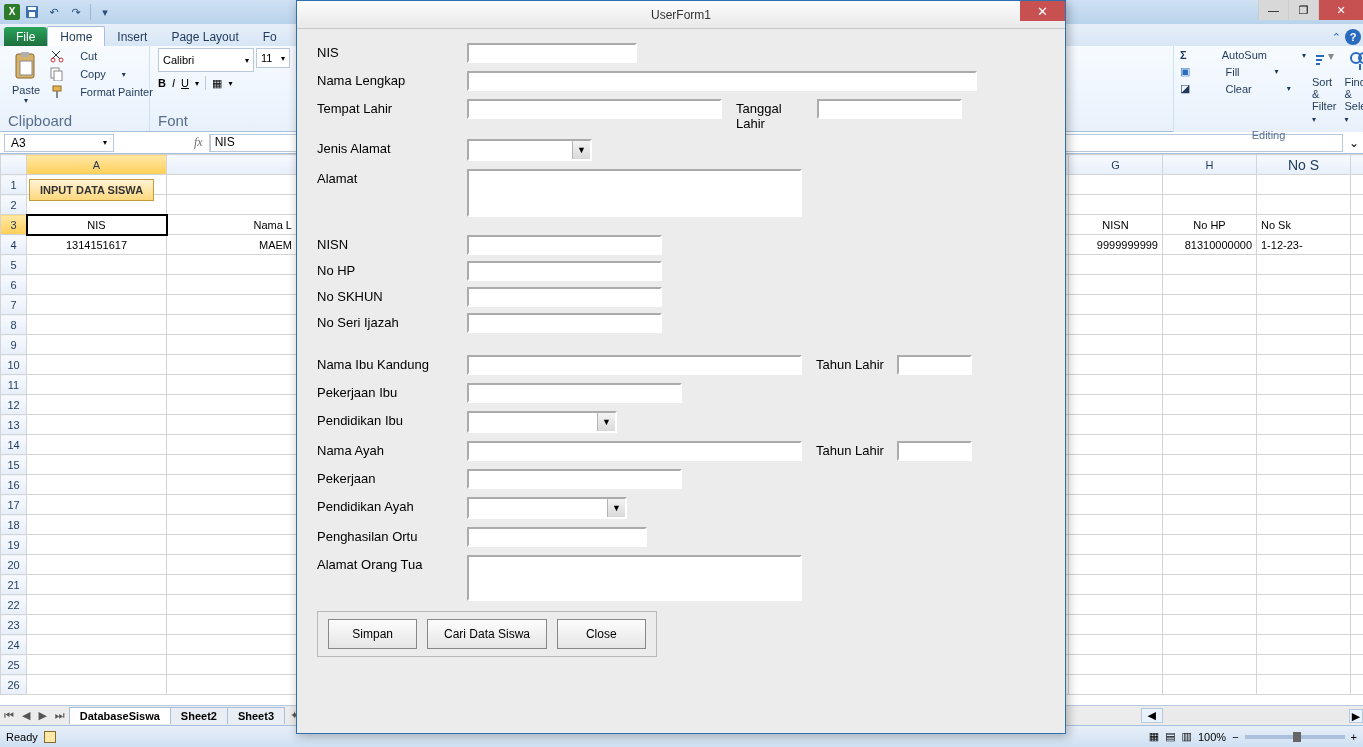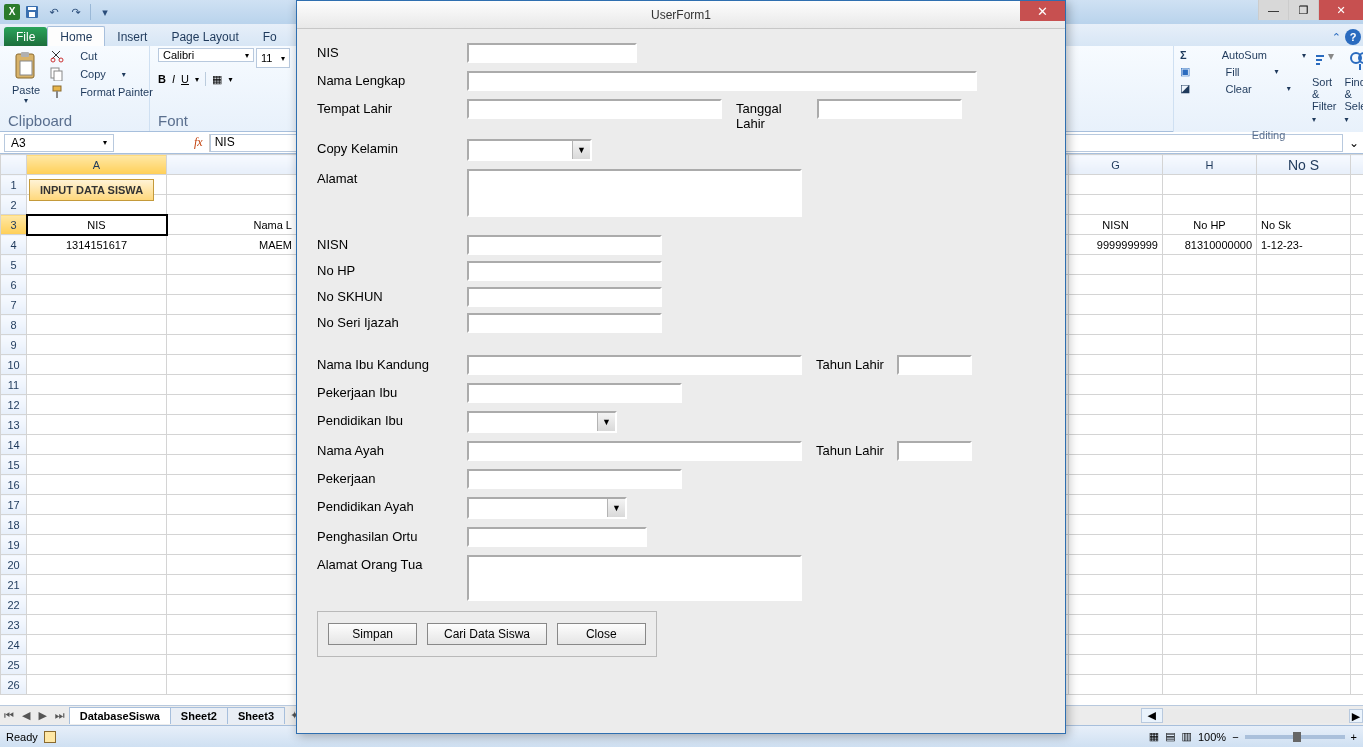--- a/index.html
+++ b/index.html
@@ -34,21 +34,21 @@
 .rgroup .glabel { text-align:left; font-size:15px; color:#5a6f8e; padding:2px 0; }
 .rgroup .body { flex:1; display:flex; align-items:flex-start; }
 .bigbtn { display:flex; flex-direction:column; align-items:center; justify-content:center; padding:2px 4px; font-size:11px; color:#1e395b; }
 .bigbtn svg { margin-bottom:2px; }
 .smallbtn { display:flex; align-items:center; gap:16px; font-size:11px; color:#1e395b; padding:1px 2px; white-space:nowrap; }
 .vstack { display:flex; flex-direction:column; gap:2px; }
 
 
 .formulabar { height:22px; border-bottom:1px solid #a7bfdc; display:flex; align-items:center; font-size:12px; }
 .namebox { width:110px; border:1px solid #b8c9de; height:18px; margin:0 4px; padding:0 6px; display:flex; align-items:center; background:#fff; }
-.fx { font:italic 12px "Times New Roman"; padding:0 6px; color:#c2410c; border-right:1px solid #ccc; height:18px; display:flex; align-items:center; }
+.fx { font:italic 12px "Times New Roman"; padding:0 6px; color:#737373; border-right:1px solid #ccc; height:18px; display:flex; align-items:center; }
 .formulainput { flex:1; height:18px; border:1px solid #b8c9de; padding:0 4px; margin-right:2px; background:#fff; }
 .formulabar .expand { width:18px; text-align:center; }
 
 
 .gridwrap { position:absolute; left:0; right:0; top:154px; bottom:22px; overflow:hidden; background:#fff; }
 .gridwrap table { border-collapse:collapse; table-layout:fixed; }
 .gridwrap th, .gridwrap td { border:1px solid #d4d4d4; font-size:11px; height:20px; }
 .gridwrap thead th { height:20px; background:linear-gradient(#f7faff,#e7effa); color:#1e395b; font-weight:normal; }
 .gridwrap thead th.sel { background:linear-gradient(#ffe8a6,#ffcf57); }
 .gridwrap .rowhdr { width:26px; text-align:center; background:linear-gradient(#f7faff,#e7effa); color:#1e395b; }
@@ -79,21 +79,21 @@
 .frow { display:flex; align-items:flex-start; margin-bottom:8px; }
 .frow.compact { margin-bottom:6px; }
 .flabel { width:150px; padding-top:2px; }
 .flabel2 { width:95px; padding:2px 4px 0 14px; }
 .ftext { height:20px; border:2px inset #fff; background:#fff; }
 .ftextarea { border:2px inset #fff; background:#fff; }
 .fcombo { height:22px; border:2px inset #fff; background:#fff; position:relative; }
 .fcombo .cb { position:absolute; right:0; top:0; width:18px; height:100%; background:linear-gradient(#f4f4f4,#d9d9d9); border-left:1px solid #b4b4b4; display:flex; align-items:center; justify-content:center; font-size:9px; }
 
 .dlgbuttons { height:46px; border:1px solid #b9b9b9; margin:10px 0 0 0; display:flex; align-items:center; gap:10px; padding:0 10px; background:#ececec; }
-.dlgbuttons button { height:22px; border:1px solid #888; background:linear-gradient(#fdfdfd,#e5e5e5); font-size:12px; padding:0 14px; }
+.dlgbuttons button { height:30px; border:1px solid #888; background:linear-gradient(#fdfdfd,#e5e5e5); font-size:12px; padding:0 14px; }
 
 
 .ribbon-right { position:absolute; right:2px; top:29px; font-size:11px; color:#5a6f8e; display:flex; align-items:center; gap:4px; }
 .ribbon-right span { color:#2a6bbf; }
 .docwinctrls { position:absolute; right:4px; top:47px; font-size:10px; display:flex; gap:2px; }
 .docwinctrls div { width:16px; height:14px; border:1px solid #9ab8d7; background:#eaf3fc; text-align:center; line-height:12px; }
 
 
 .editing-group { position:absolute; right:0; top:46px; height:86px; width:190px; border-left:1px solid #cfe0f2; background:linear-gradient(#f7fbff,#e8f1fb); display:flex; flex-direction:column; }
 .editing-body { flex:1; display:flex; padding:2px 4px; }
@@ -183,21 +183,21 @@
             <span>Format Painter</span>
           </div>
         </div>
       </div>
       <div class="glabel">Clipboard</div>
     </div>
 
     <div class="rgroup" style="width:150px;">
       <div class="body" style="flex-direction:column;gap:4px;">
         <div style="display:flex;gap:2px;">
-          <div style="border:1px solid #b8c9de;background:#fff;height:14px;width:96px;padding:0 4px;display:flex;align-items:center;justify-content:space-between">
+          <div style="border:1px solid #b8c9de;background:#fff;height:24px;width:96px;padding:0 4px;display:flex;align-items:center;justify-content:space-between">
             <span>Calibri</span>
               <span style="font-size:8px">▾</span>
           </div>
           <div style="border:1px solid #b8c9de;background:#fff;height:20px;width:34px;padding:0 4px;display:flex;align-items:center;justify-content:space-between">
             <span>11</span>
               <span style="font-size:8px">▾</span>
           </div>
         </div>
         <div style="display:flex;gap:6px;align-items:center;">
           <b>B</b>
@@ -593,21 +593,21 @@
       <div class="flabel">Nama Lengkap</div>
       <div class="ftext" style="width:510px"></div>
     </div>
     <div class="frow">
       <div class="flabel">Tempat Lahir</div>
       <div class="ftext" style="width:255px"></div>
       <div class="flabel2">Tanggal Lahir</div>
       <div class="ftext" style="width:145px"></div>
     </div>
     <div class="frow">
-      <div class="flabel">Copy Kelamin</div>
+      <div class="flabel">Jenis Alamat</div>
       <div class="fcombo" style="width:125px">
           <div class="cb">▼</div>
         </div>
     </div>
     <div class="frow">
       <div class="flabel">Alamat</div>
       <div class="ftextarea" style="width:335px;height:48px"></div>
     </div>
 
     <div style="height:10px"></div>

